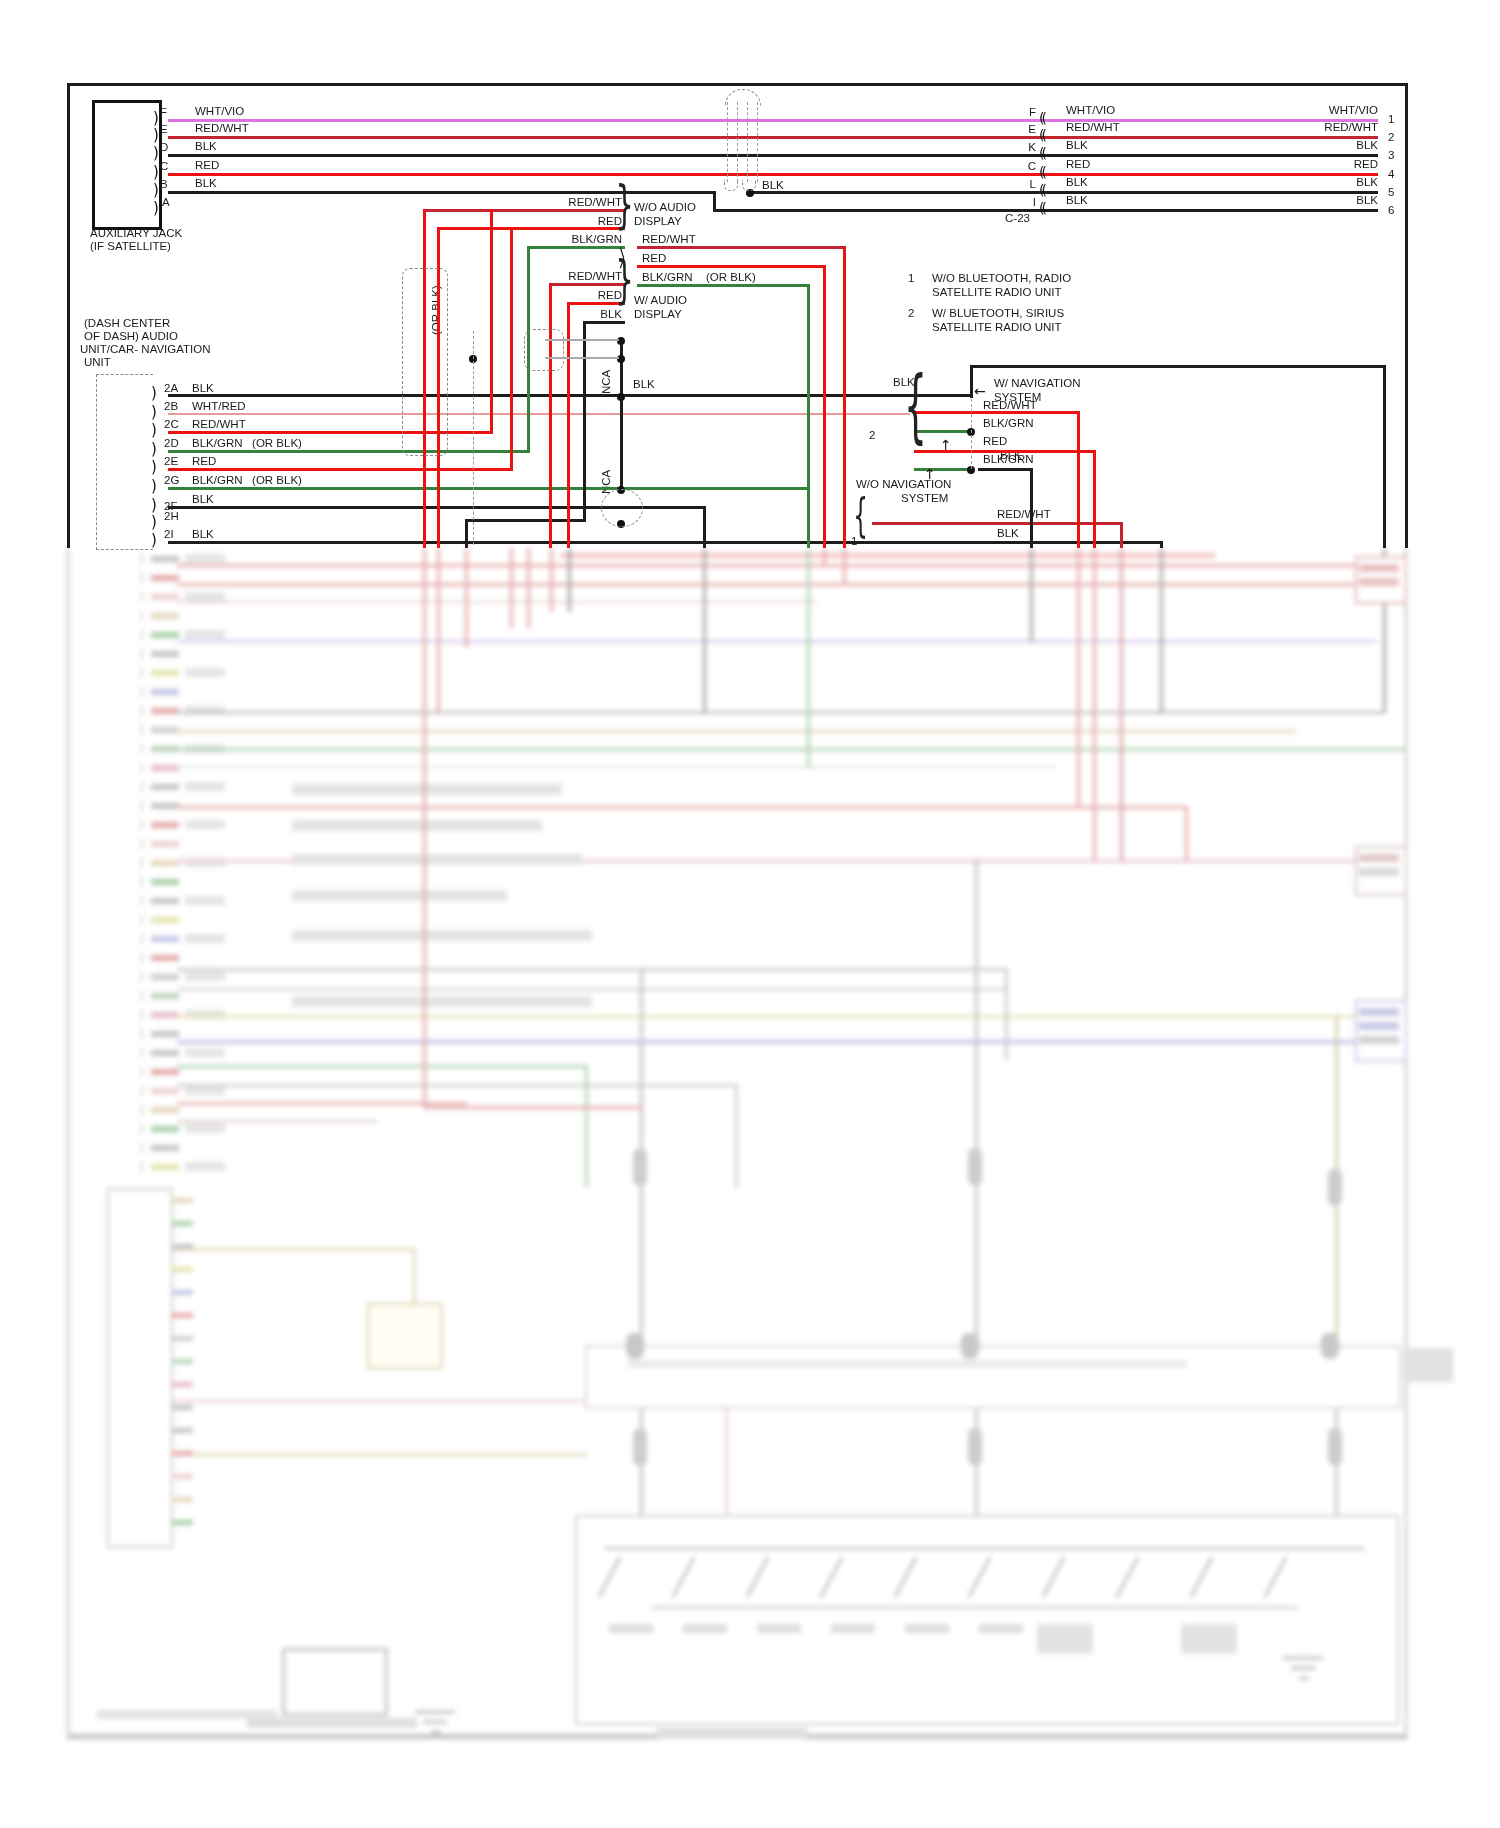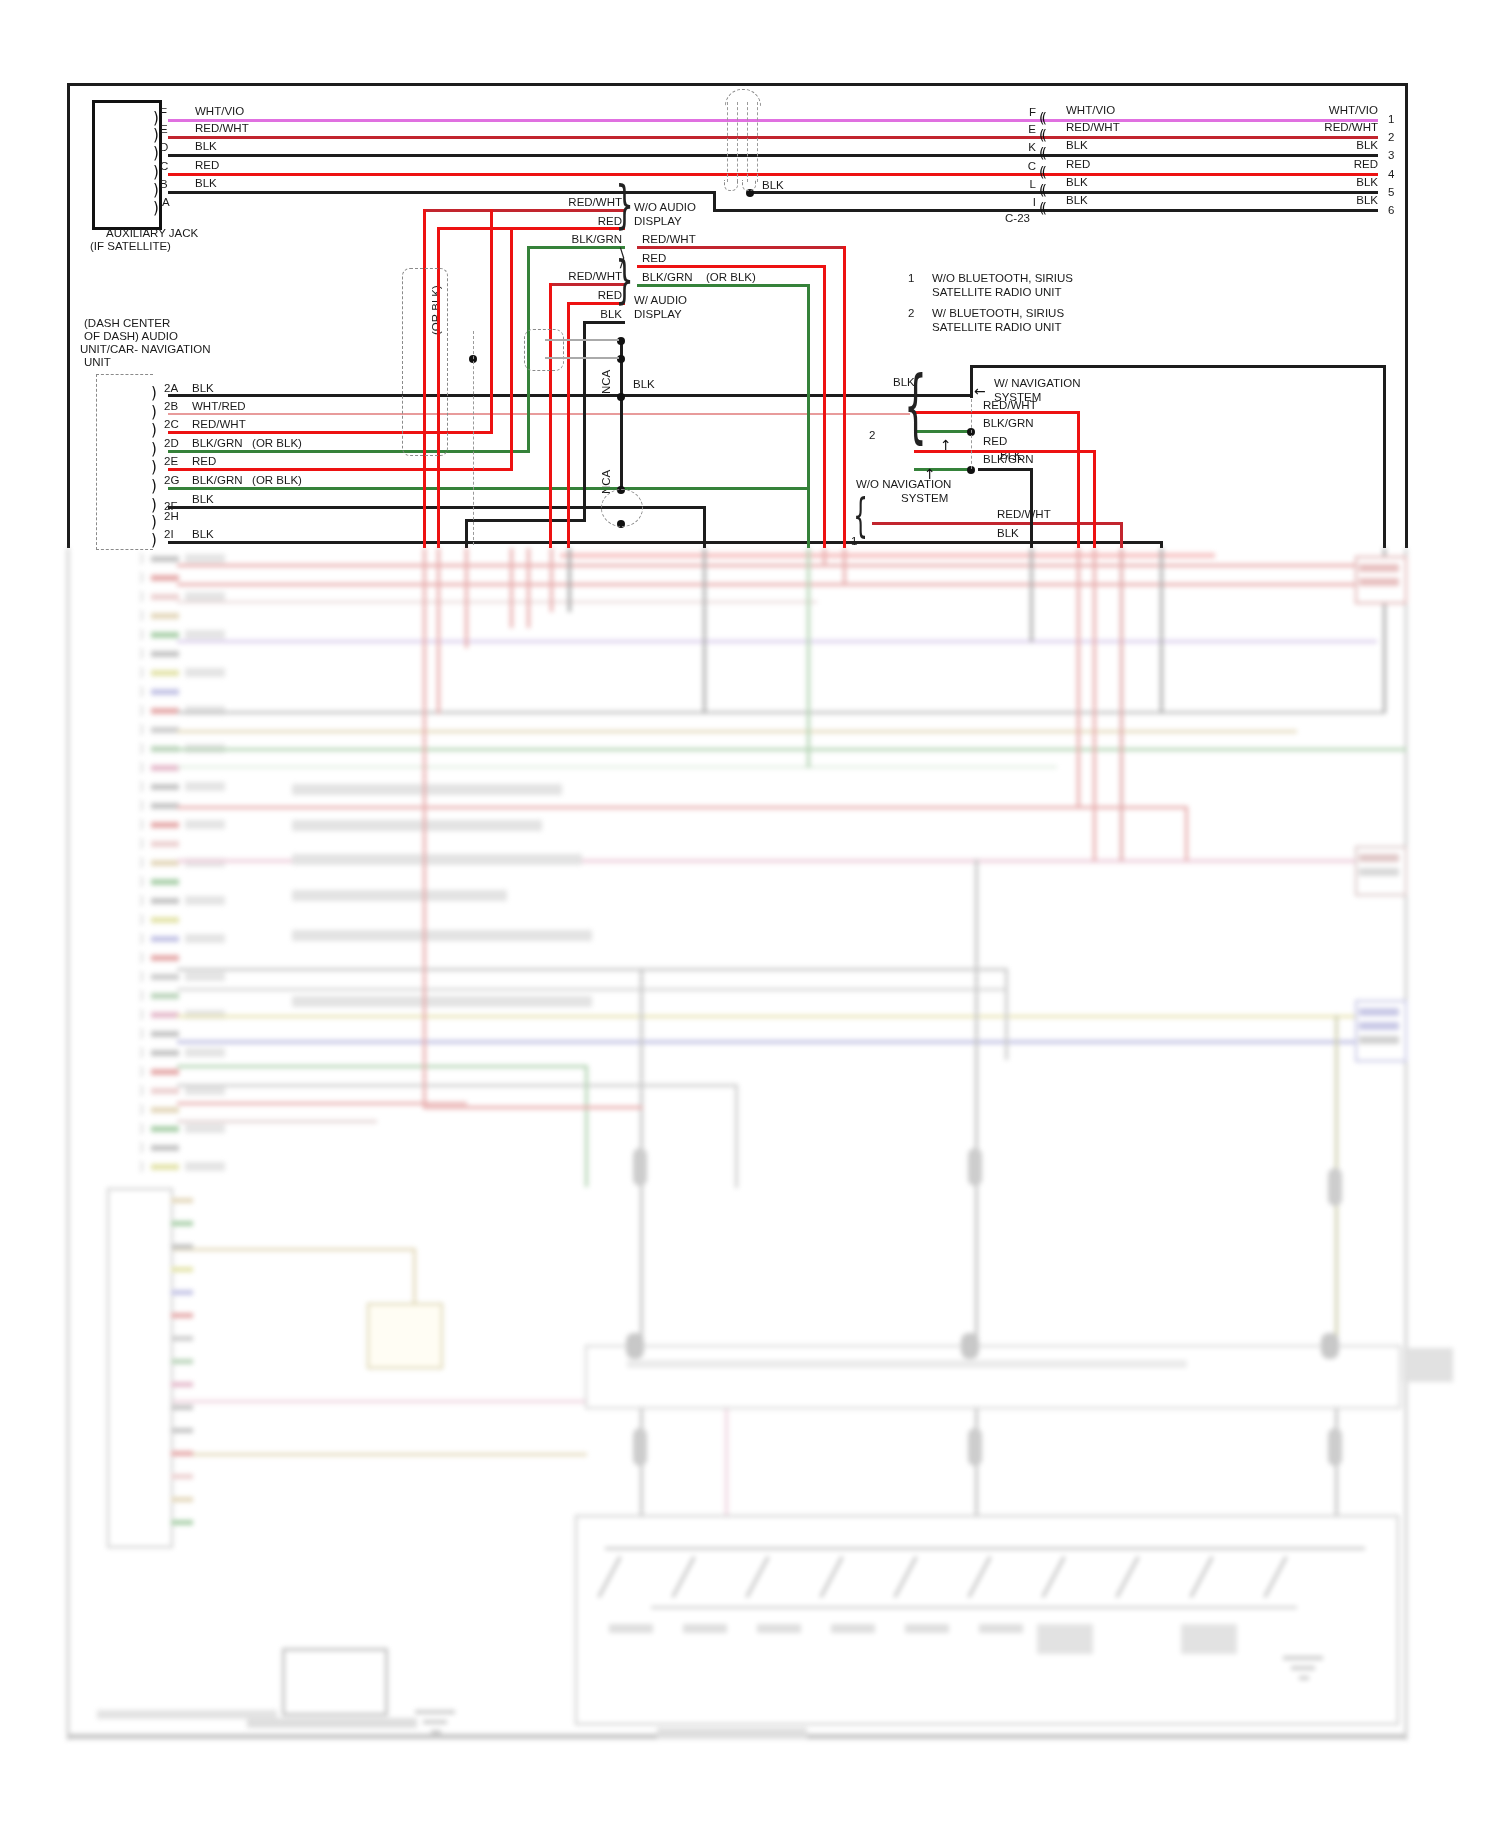--- a/index.html
+++ b/index.html
@@ -16,21 +16,21 @@
   .box{position:absolute;background:#fff;}
   #blur-wrap{position:absolute;left:67px;top:548px;width:1341px;height:1192px;}
   #blur-inner{position:absolute;left:0;top:0;width:100%;height:100%;filter:blur(2.4px);opacity:.5;}
 </style>
 </head>
 <body>
 
 <div id="canvas">
 
   <div class="box" style="left:92px;top:100px;width:64px;height:124px;border:3px solid #111;"></div>
-  <span class="lb" style="left:106px;top:227px">AUXILIARY JACK</span>
+  <span class="lb" style="left:90px;top:227px">AUXILIARY JACK</span>
   <span class="lb" style="left:90px;top:240px">(IF SATELLITE)</span>
 
   <span class="lb" style="left:160px;top:106px">F</span>
   <span class="lb" style="left:160px;top:123px">E</span>
   <span class="lb" style="left:160px;top:141px">D</span>
   <span class="lb" style="left:160px;top:160px">C</span>
   <span class="lb" style="left:160px;top:178px">B</span>
   <span class="lb" style="left:162px;top:196px">A</span>
 
   <span class="lb" style="left:195px;top:105px">WHT/VIO</span>
@@ -87,21 +87,21 @@
   <span class="lb" style="left:634px;top:294px">W/ AUDIO</span>
   <span class="lb" style="left:634px;top:308px">DISPLAY</span>
 
   <span class="vert" style="left:430px;top:255px;height:80px">(OR BLK)</span>
   <span class="vert" style="left:600px;top:348px;height:46px">NCA</span>
   <span class="vert" style="left:600px;top:448px;height:46px">NCA</span>
   <span class="lb" style="left:633px;top:378px">BLK</span>
   <span class="lb" style="left:893px;top:376px">BLK</span>
 
   <span class="lb" style="left:908px;top:272px">1</span>
-  <span class="lb" style="left:932px;top:272px">W/O BLUETOOTH, SIRIUS</span>
+  <span class="lb" style="left:932px;top:272px">W/O BLUETOOTH, RADIO</span>
   <span class="lb" style="left:932px;top:286px">SATELLITE RADIO UNIT</span>
   <span class="lb" style="left:908px;top:307px">2</span>
   <span class="lb" style="left:932px;top:307px">W/ BLUETOOTH, SIRIUS</span>
   <span class="lb" style="left:932px;top:321px">SATELLITE RADIO UNIT</span>
 
   <span class="lb" style="left:84px;top:317px">(DASH CENTER</span>
   <span class="lb" style="left:84px;top:330px">OF DASH) AUDIO</span>
   <span class="lb" style="left:80px;top:343px">UNIT/CAR- NAVIGATION</span>
   <span class="lb" style="left:84px;top:356px">UNIT</span>
 

